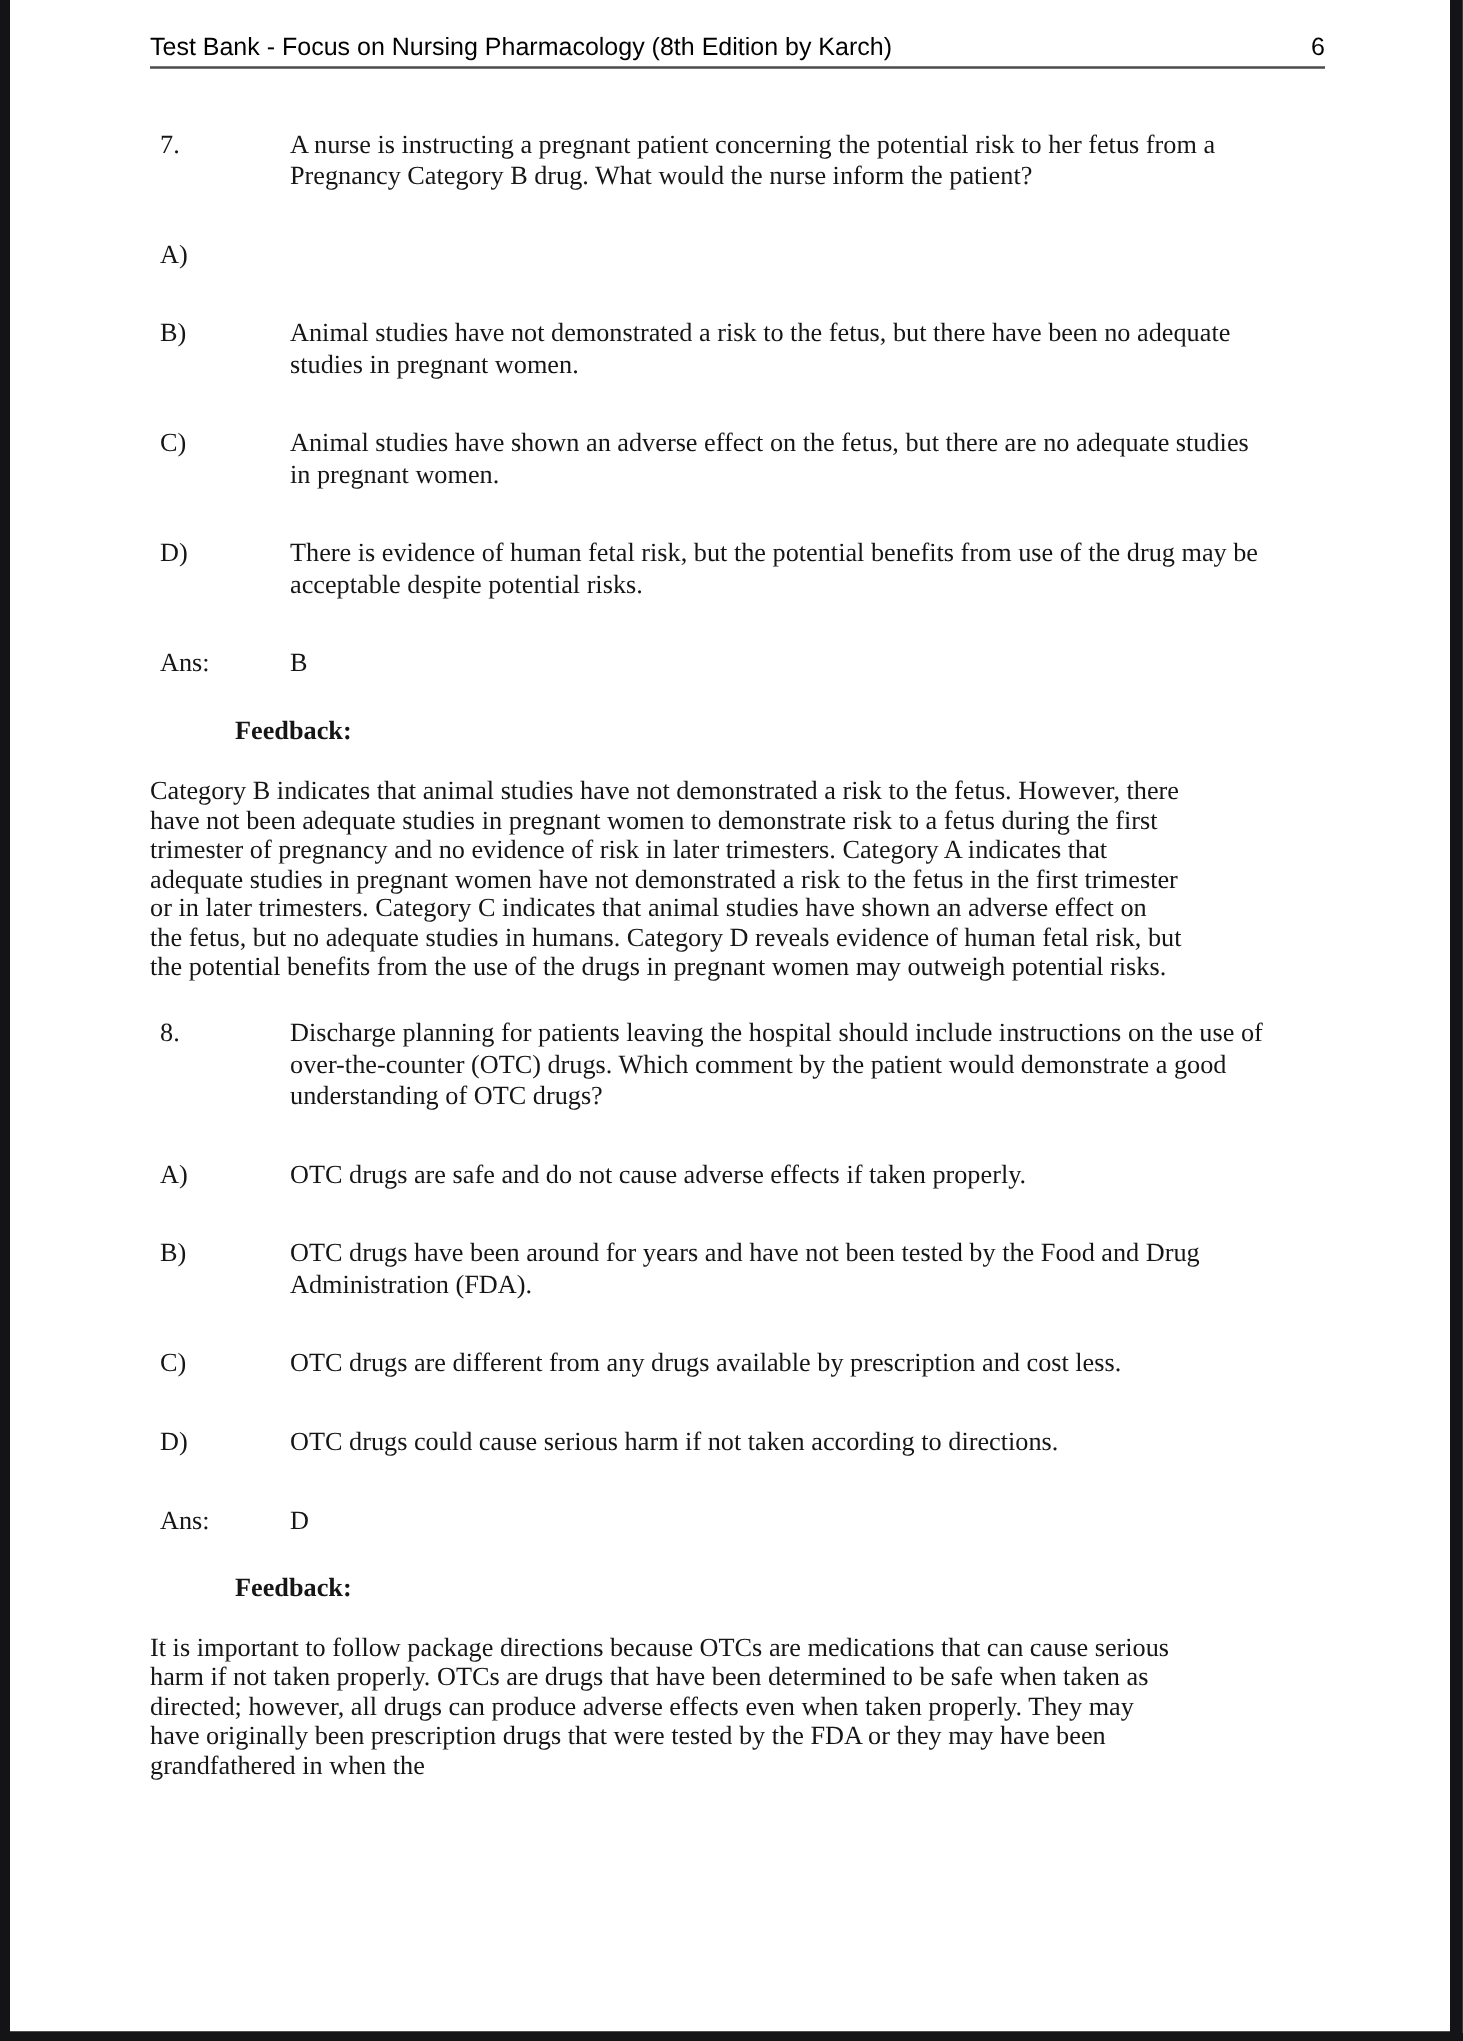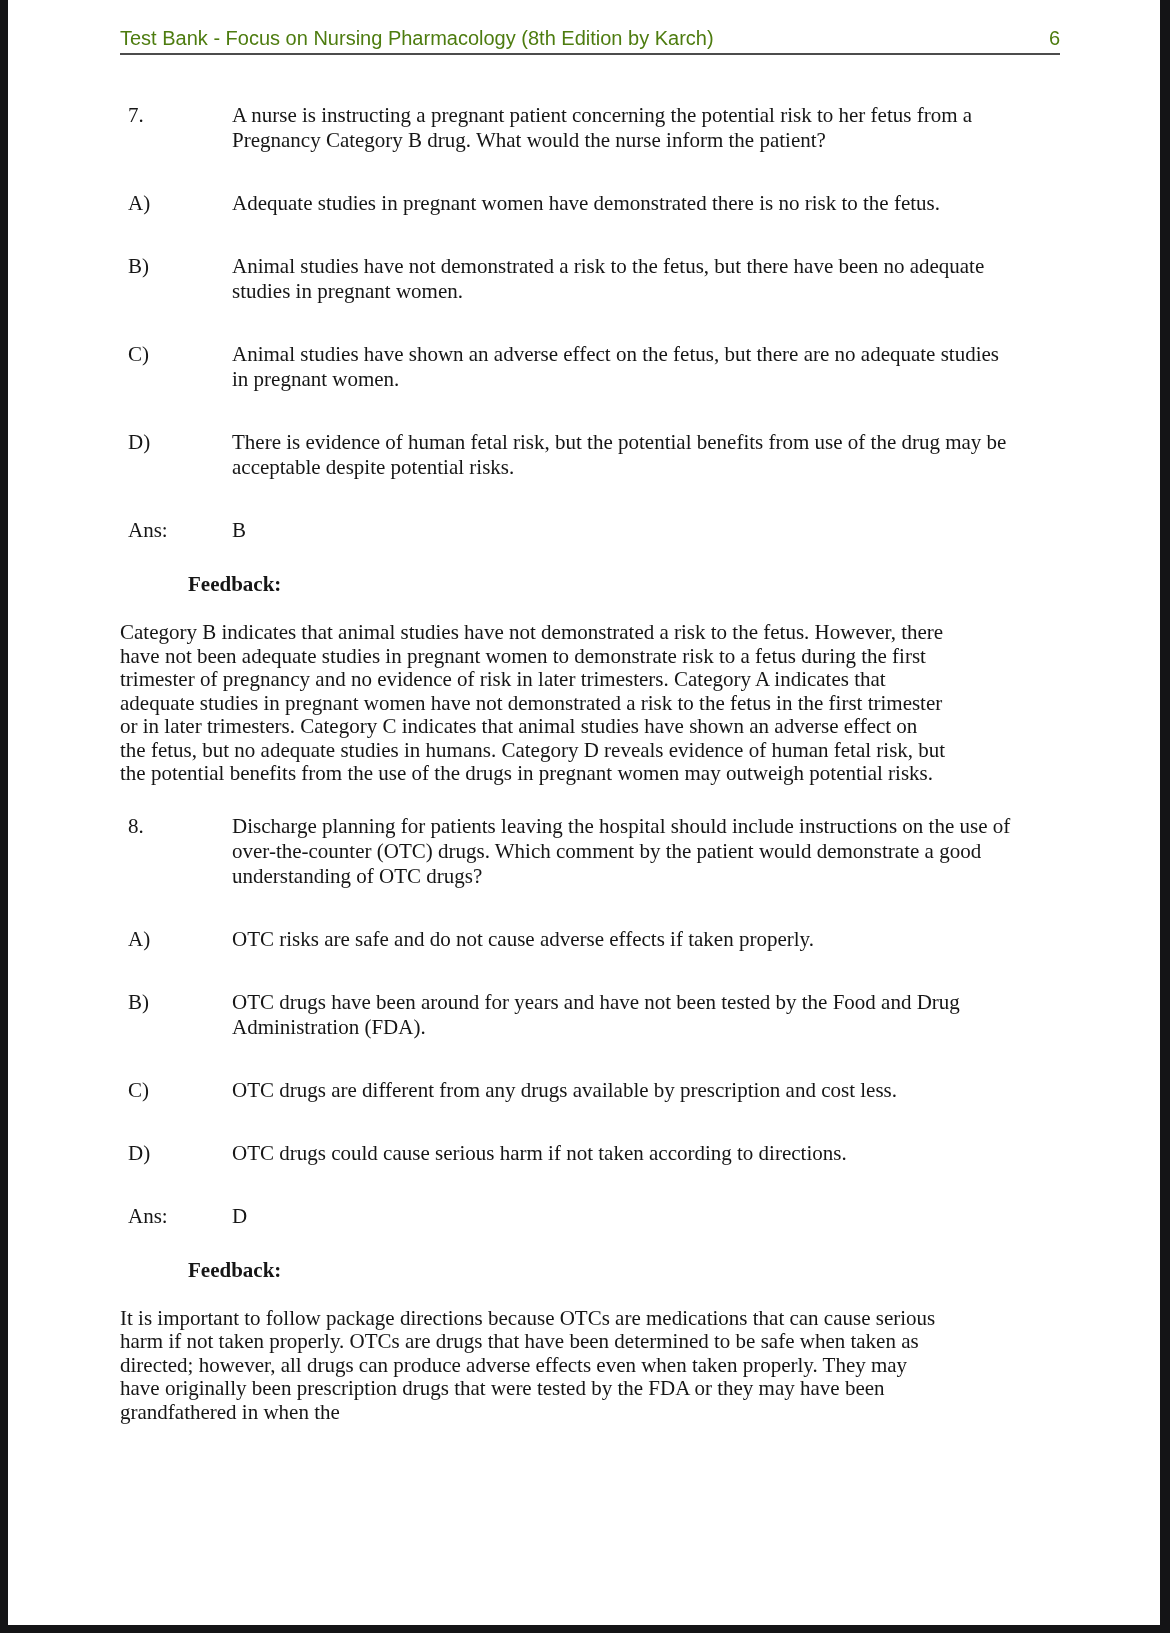--- a/index.html
+++ b/index.html
@@ -35,21 +35,21 @@
   .doc-header {
     display: flex;
     justify-content: space-between;
     align-items: flex-end;
     padding-top: 26px;
     padding-bottom: 3px;
     border-bottom: 2px solid #4c4c4c;
     font-family: "Liberation Sans", sans-serif;
     font-size: 20px;
     line-height: 24px;
-    color: #4d7c0f;
+    color: #000000;
   }
   .row {
     display: flex;
     margin-top: 38px;
   }
   .row .label-col {
     width: 60px;
     flex: 0 0 60px;
     padding-left: 8px;
     box-sizing: content-box;
@@ -86,21 +86,20 @@
       </div>
 
       <div>
         <div class="row q-row">
           <div class="label-col">7.</div>
           <div class="text-col">A nurse is instructing a pregnant patient concerning the potential risk to her fetus from a Pregnancy Category B drug. What would the nurse inform the patient?</div>
         </div>
 
         <div class="row">
           <div class="label-col">A)</div>
-          <div class="text-col">Adequate studies in pregnant women have demonstrated there is no risk to the fetus.</div>
         </div>
         <div class="row">
           <div class="label-col">B)</div>
           <div class="text-col">Animal studies have not demonstrated a risk to the fetus, but there have been no adequate studies in pregnant women.</div>
         </div>
         <div class="row">
           <div class="label-col">C)</div>
           <div class="text-col">Animal studies have shown an adverse effect on the fetus, but there are no adequate studies in pregnant women.</div>
         </div>
         <div class="row">
@@ -118,21 +117,21 @@
       </div>
 
       <div>
         <div class="row q-row next-question">
           <div class="label-col">8.</div>
           <div class="text-col">Discharge planning for patients leaving the hospital should include instructions on the use of over-the-counter (OTC) drugs. Which comment by the patient would demonstrate a good understanding of OTC drugs?</div>
         </div>
 
         <div class="row">
           <div class="label-col">A)</div>
-          <div class="text-col">OTC risks are safe and do not cause adverse effects if taken properly.</div>
+          <div class="text-col">OTC drugs are safe and do not cause adverse effects if taken properly.</div>
         </div>
         <div class="row">
           <div class="label-col">B)</div>
           <div class="text-col">OTC drugs have been around for years and have not been tested by the Food and Drug Administration (FDA).</div>
         </div>
         <div class="row">
           <div class="label-col">C)</div>
           <div class="text-col">OTC drugs are different from any drugs available by prescription and cost less.</div>
         </div>
         <div class="row">

